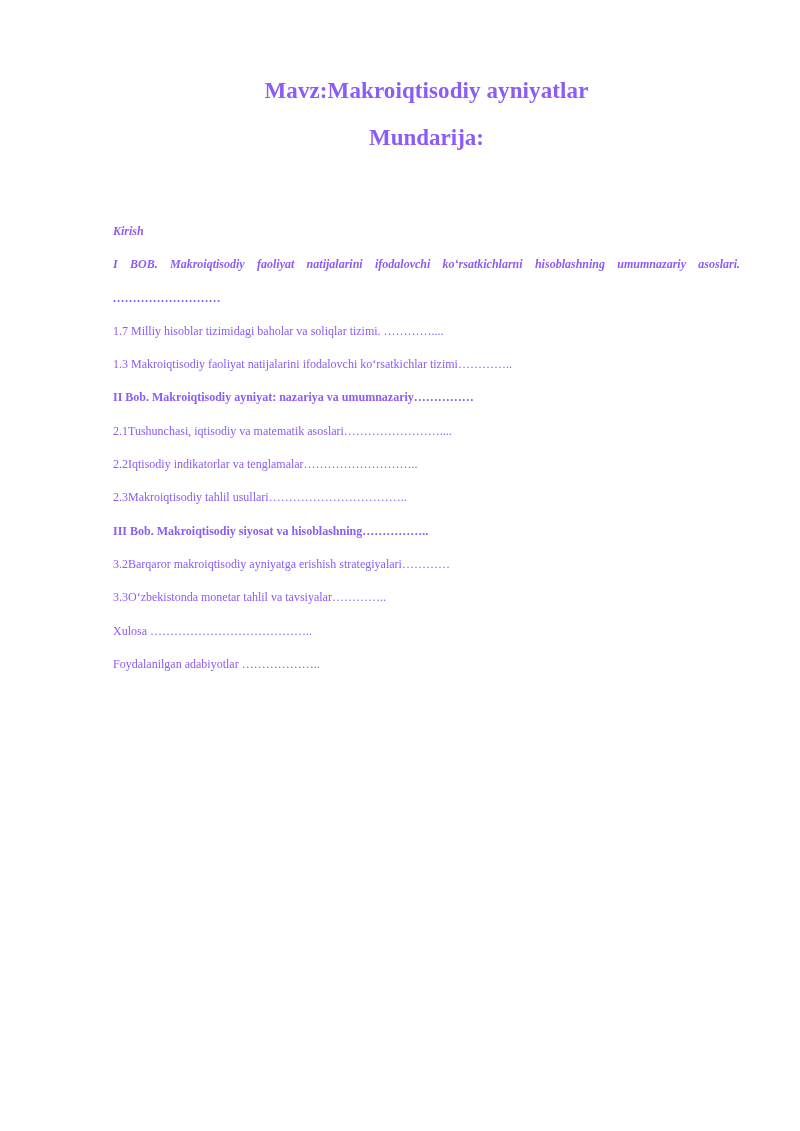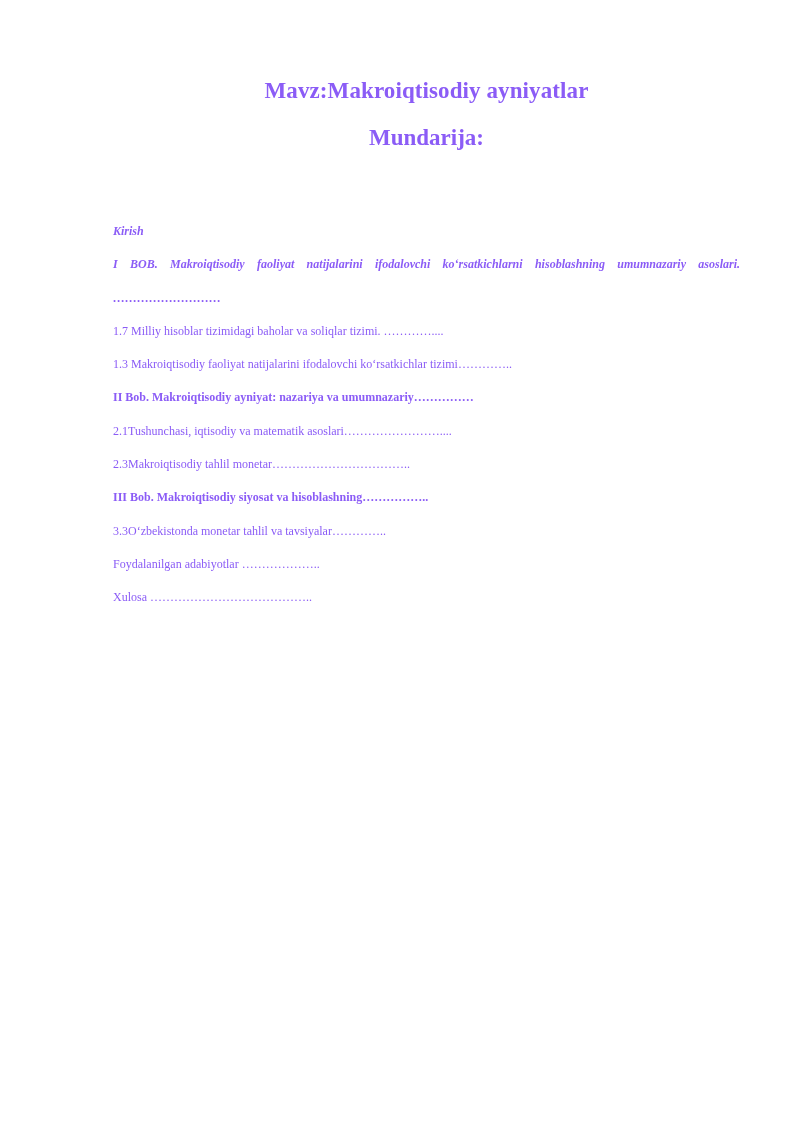--- a/index.html
+++ b/index.html
@@ -81,28 +81,30 @@
 
 
       <p class="entry">1.7 Milliy hisoblar tizimidagi baholar va soliqlar tizimi. …………....</p>
 
       <p class="entry">1.3 Makroiqtisodiy faoliyat natijalarini ifodalovchi ko‘rsatkichlar tizimi…………..</p>
 
       <p class="entry lvl1">II Bob. Makroiqtisodiy ayniyat: nazariya va umumnazariy……………</p>
 
       <p class="entry">2.1Tushunchasi, iqtisodiy va matematik asoslari……………………....</p>
 
+      <p class="entry">2.2Iqtisodiy indikatorlar va tenglamalar………………………..</p>
 
-      <p class="entry">2.3Makroiqtisodiy tahlil monetar……………………………..</p>
+      <p class="entry">2.3Makroiqtisodiy tahlil usullari……………………………..</p>
 
       <p class="entry lvl1">III Bob. Makroiqtisodiy siyosat va hisoblashning……………..</p>
 
 
+      <p class="entry">3.2Barqaror makroiqtisodiy ayniyatga erishish strategiyalari…………</p>
 
       <p class="entry">3.3O‘zbekistonda monetar tahlil va tavsiyalar…………..</p>
 
+      <p class="entry">Xulosa …………………………………..</p>
+
       <p class="entry">Foydalanilgan adabiyotlar ………………..</p>
-
-      <p class="entry">Xulosa …………………………………..</p>
 
     </div>
   </div>
 </div>
 
 </body></html>

